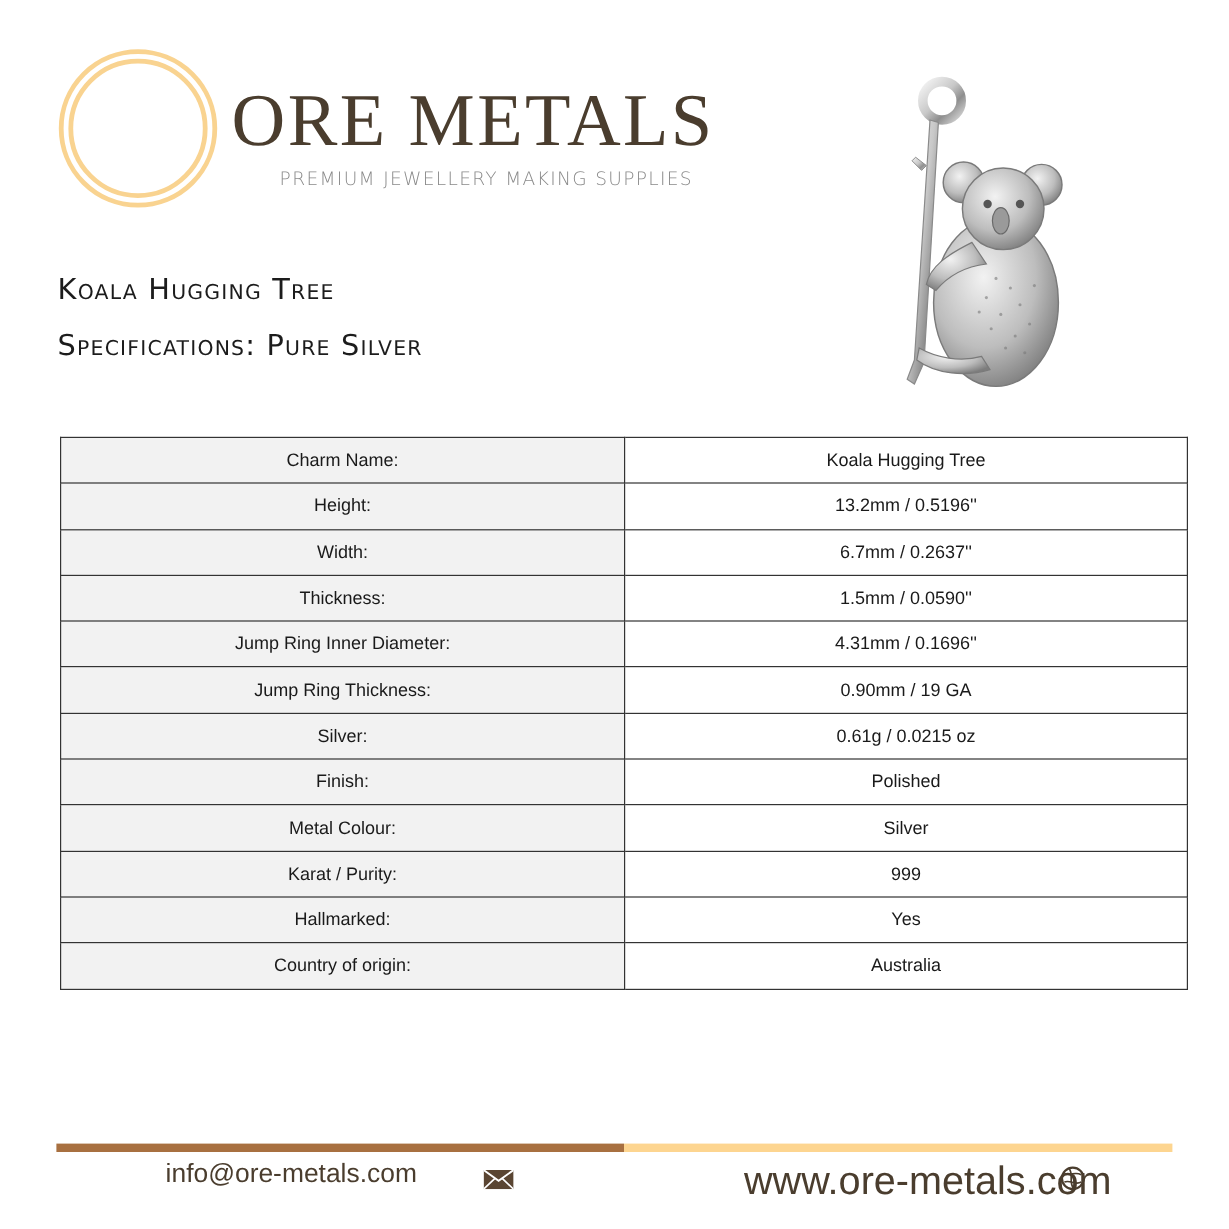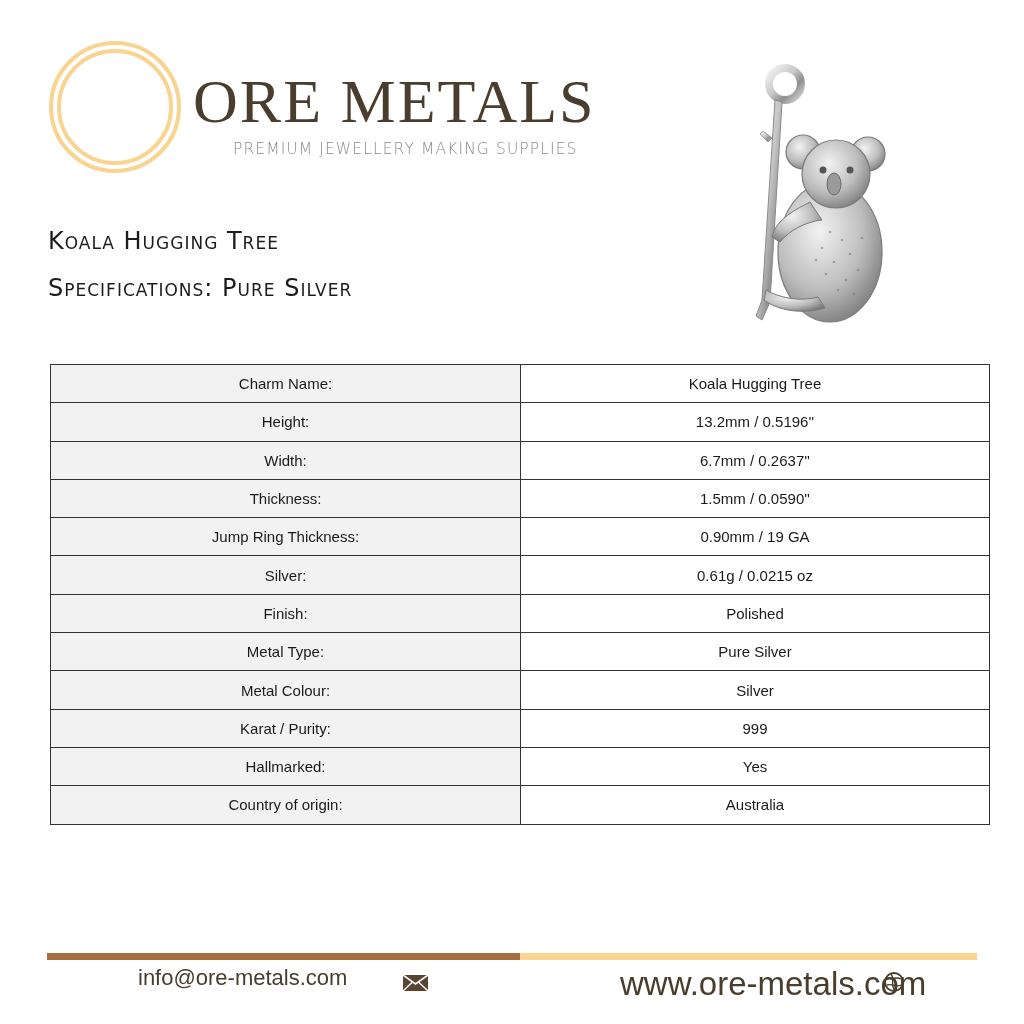--- a/index.html
+++ b/index.html
@@ -106,34 +106,34 @@
       </tr>
     <tr>
         <td class="label-cell">Width:</td>
         <td class="value-cell">6.7mm / 0.2637''</td>
       </tr>
     <tr>
         <td class="label-cell">Thickness:</td>
         <td class="value-cell">1.5mm / 0.0590''</td>
       </tr>
     <tr>
+        <td class="label-cell">Jump Ring Inner Diameter:</td>
+        <td class="value-cell">4.31mm / 0.1696''</td>
+      </tr>
+    <tr>
         <td class="label-cell">Jump Ring Thickness:</td>
         <td class="value-cell">0.90mm / 19 GA</td>
       </tr>
     <tr>
         <td class="label-cell">Silver:</td>
         <td class="value-cell">0.61g / 0.0215 oz</td>
       </tr>
     <tr>
         <td class="label-cell">Finish:</td>
         <td class="value-cell">Polished</td>
-      </tr>
-    <tr>
-        <td class="label-cell">Metal Type:</td>
-        <td class="value-cell">Pure Silver</td>
       </tr>
     <tr>
         <td class="label-cell">Metal Colour:</td>
         <td class="value-cell">Silver</td>
       </tr>
     <tr>
         <td class="label-cell">Karat / Purity:</td>
         <td class="value-cell">999</td>
       </tr>
     <tr>

